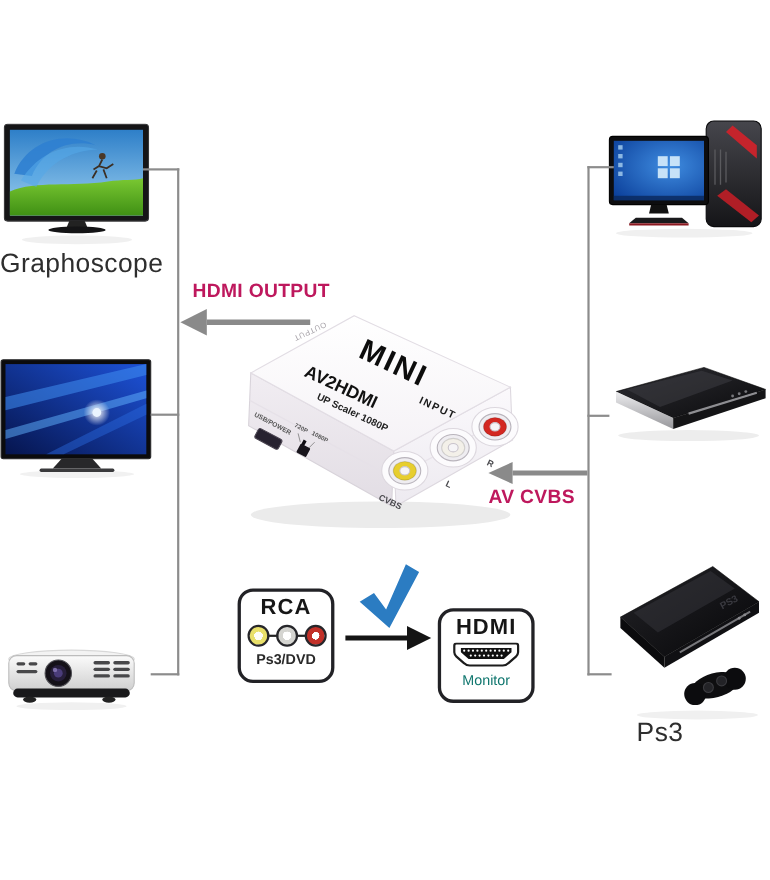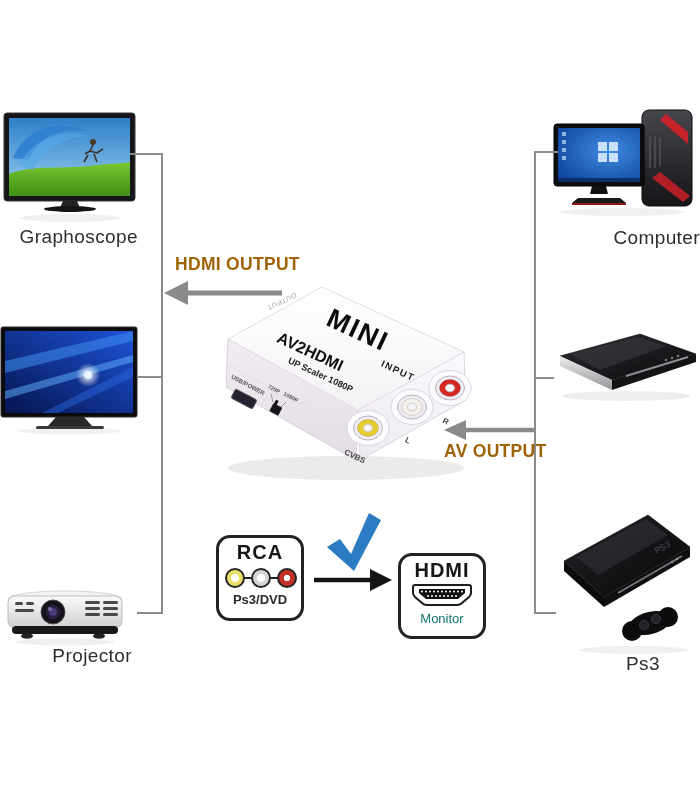--- a/index.html
+++ b/index.html
@@ -1,21 +1,21 @@
 <!DOCTYPE html>
 <html><head>
 <meta charset="utf-8">
 <style>
   html,body{margin:0;padding:0;background:#fff;}
   #canvas{position:relative;width:700px;height:800px;background:#ffffff;overflow:hidden;
           font-family:"Liberation Sans",sans-serif;color:#2d2d2d;}
   .abs{position:absolute;}
-  .dev-label{position:absolute;font-size:19px;color:#2e2e2e;letter-spacing:.4px;
-             text-align:right;white-space:pre;}
-  .flow-label{position:absolute;font-size:17.5px;font-weight:bold;color:#a16207;
+  .dev-label{position:absolute;font-size:24px;color:#2e2e2e;letter-spacing:.4px;
+             text-align:center;white-space:pre;}
+  .flow-label{position:absolute;font-size:17.5px;font-weight:bold;color:#be185d;
               letter-spacing:.3px;white-space:pre;}
   .bracket{position:absolute;background:#8c8c8c;}
   svg text{font-family:"Liberation Sans",sans-serif;}
   
   .legend-box{position:absolute;width:88px;height:86px;border:3px solid #222226;
               border-radius:14px;background:#fff;display:flex;flex-direction:column;
               align-items:center;box-sizing:border-box;}
   .legend-title{font-size:20px;font-weight:800;letter-spacing:1px;color:#161616;margin-top:3px;}
   .legend-sub{font-size:13px;font-weight:600;color:#2a2a2a;margin-top:3px;}
   .dots-row{position:relative;width:74px;height:22px;margin-top:3px;}
@@ -99,21 +99,20 @@
       <rect x="82" y="31" width="15" height="3" rx="1.5"></rect>
         <rect x="100" y="31" width="15" height="3" rx="1.5"></rect>
       <rect x="12" y="20" width="8" height="3" rx="1.5"></rect>
         <rect x="23" y="20" width="8" height="3" rx="1.5"></rect>
       <rect x="12" y="27" width="19" height="3" rx="1.5"></rect>
     </g>
     <rect x="9" y="44" width="106" height="8" rx="4" fill="#19191b"></rect>
     <ellipse cx="24" cy="54" rx="6" ry="2.8" fill="#222"></ellipse>
     <ellipse cx="96" cy="54" rx="6" ry="2.8" fill="#222"></ellipse>
   </svg>
-  <div class="dev-label" style="left:0;top:645px;width:132px">Projector</div>
 
   <svg class="abs" style="left:550px;top:108px" width="150" height="118" viewBox="0 0 150 118">
     <defs>
       <linearGradient id="g-case" x1="0" y1="0" x2="0" y2="1">
         <stop offset="0" stop-color="#46464c"></stop>
           <stop offset="1" stop-color="#151518"></stop>
       </linearGradient>
       <radialGradient id="g-win" cx=".62" cy=".42" r=".8">
         <stop offset="0" stop-color="#3f8ce0"></stop>
           <stop offset="1" stop-color="#0b3f9a"></stop>
@@ -136,21 +135,20 @@
       <rect x="12" y="24" width="4" height="4"></rect>
         <rect x="12" y="32" width="4" height="4"></rect>
       <rect x="12" y="40" width="4" height="4"></rect>
         <rect x="12" y="48" width="4" height="4"></rect>
     </g>
     <rect x="8" y="70" width="82" height="4" fill="#0a2a60" opacity=".85"></rect>
     <polygon points="42,78 56,78 58,86 40,86" fill="#111"></polygon>
     <polygon points="28,90 70,90 76,95 22,95" fill="#1a1a1c"></polygon>
     <rect x="22" y="95" width="54" height="2" fill="#8c1820"></rect>
   </svg>
-  <div class="dev-label" style="left:552px;top:227px;width:148px">Computer</div>
 
   <svg class="abs" style="left:548px;top:330px" width="152" height="74" viewBox="0 0 152 74">
     <defs>
       <linearGradient id="g-hdtop" x1="0" y1="0" x2="1" y2="1">
         <stop offset="0" stop-color="#2e2e33"></stop>
           <stop offset="1" stop-color="#0a0a0c"></stop>
       </linearGradient>
       <linearGradient id="g-silver" x1="0" y1="0" x2="0" y2="1">
         <stop offset="0" stop-color="#ededef"></stop>
           <stop offset="1" stop-color="#97979b"></stop>
@@ -206,21 +204,21 @@
   <div class="flow-label" style="left:175px;top:254px">HDMI OUTPUT</div>
   <svg class="abs" style="left:162px;top:279px" width="124" height="28" viewBox="0 0 124 28">
     <line x1="120" y1="14" x2="26" y2="14" stroke="#8a8a8a" stroke-width="5"></line>
     <polygon points="26,2 26,26 2,14" fill="#8a8a8a"></polygon>
   </svg>
 
   <svg class="abs" style="left:442px;top:418px" width="94" height="24" viewBox="0 0 94 24">
     <line x1="92" y1="12" x2="24" y2="12" stroke="#8a8a8a" stroke-width="4.5"></line>
     <polygon points="24,2 24,22 2,12" fill="#8a8a8a"></polygon>
   </svg>
-  <div class="flow-label" style="left:444px;top:441px">AV OUTPUT</div>
+  <div class="flow-label" style="left:444px;top:441px">AV CVBS</div>
 
   <svg class="abs" style="left:218px;top:282px" width="256" height="204" viewBox="0 0 256 204">
     <defs>
       <linearGradient id="g-top" x1="0" y1="0" x2="0" y2="1">
         <stop offset="0" stop-color="#ffffff"></stop>
           <stop offset="1" stop-color="#f5f2f6"></stop>
       </linearGradient>
       <linearGradient id="g-left" x1="0" y1="0" x2="0" y2="1">
         <stop offset="0" stop-color="#f1edf2"></stop>
           <stop offset="1" stop-color="#e2dde4"></stop>

